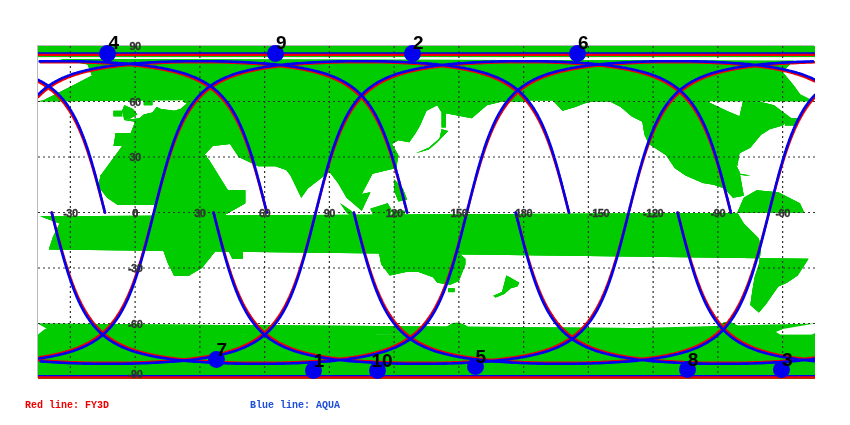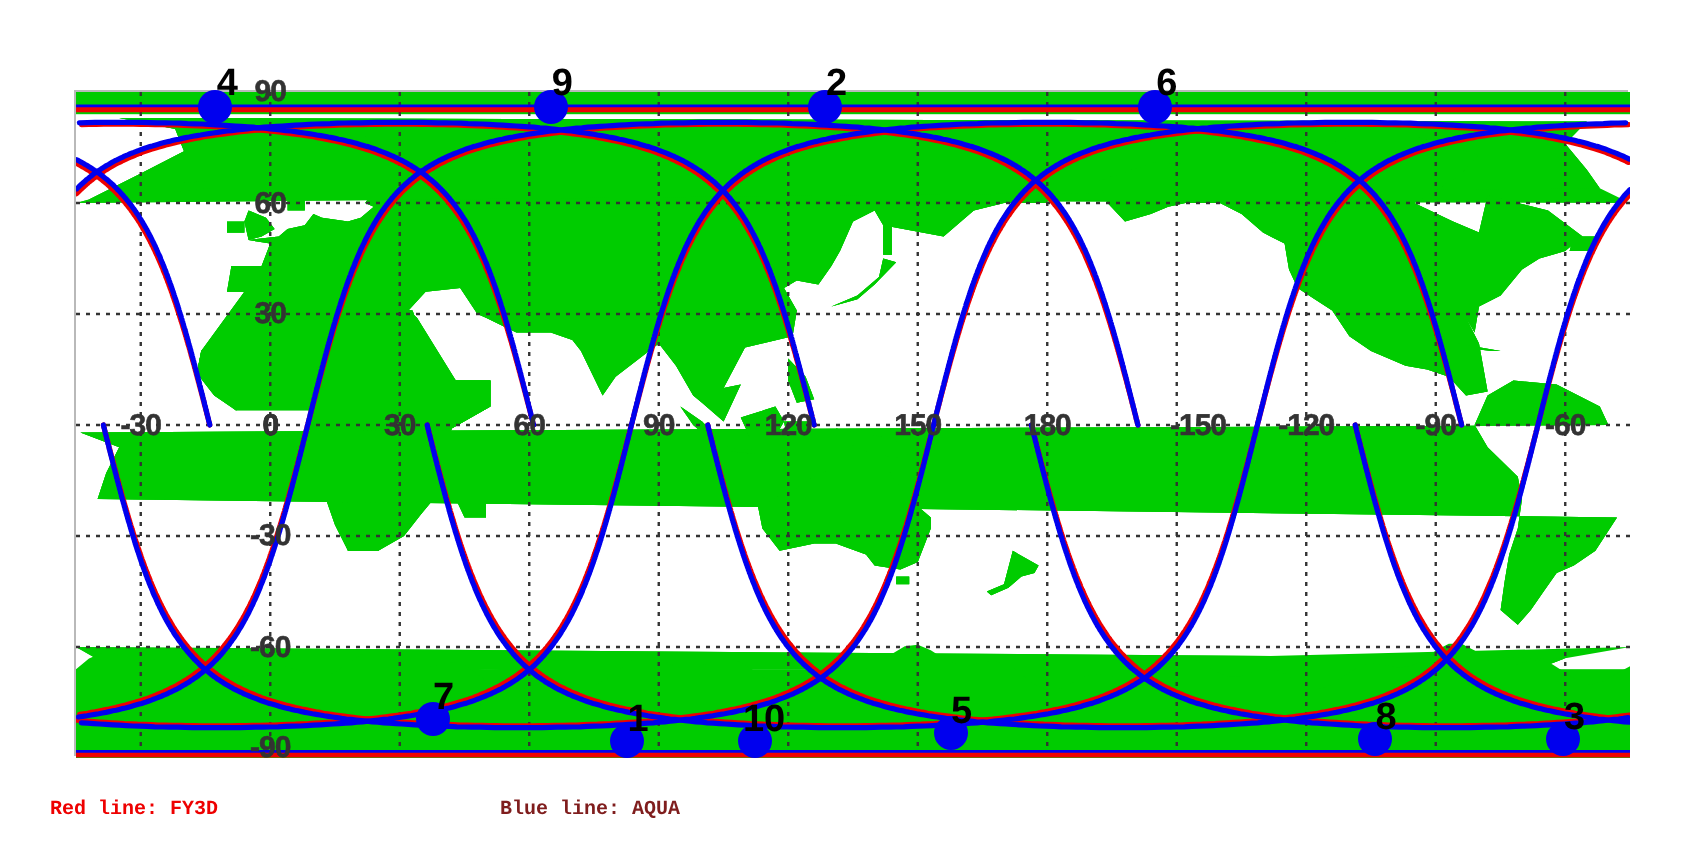--- a/index.html
+++ b/index.html
@@ -9,21 +9,21 @@
   
   #map-frame{
     position:absolute;left:37px;top:45px;width:777px;height:333px;
     background:#ffffff;border:1px solid #b9b9b9;box-sizing:border-box;
   }
   #map-svg{position:absolute;left:0;top:0;width:777px;height:333px;display:block;}
 
   
   .axlabel{
     position:absolute;font-family:"Liberation Sans",sans-serif;
-    font-size:15px;font-weight:bold;color:#333333;
+    font-size:11px;font-weight:bold;color:#333333;
     white-space:nowrap;letter-spacing:-0.5px;
     -webkit-text-stroke:0.3px #333;
   }
   .lat-label{transform:translate(-50%,-50%);}
   .lon-label{transform:translate(-50%,-50%);}
 
   
   .sat-marker{position:absolute;transform:translate(-50%,-50%);}
   .sat-dot{
     width:17px;height:17px;border-radius:50%;background:#0000ee;
@@ -35,21 +35,21 @@
     color:#000;white-space:nowrap;line-height:19px;
   }
 
   
   #legend{position:absolute;left:0;top:396px;width:850px;height:26px;}
   .legend-item{
     position:absolute;font-family:Liberation Mono, monospace;
     font-size:10px;font-weight:bold;white-space:nowrap;line-height:20px;
   }
   #legend-red{left:25px;top:0;color:#ee0000;}
-  #legend-blue{left:250px;top:0;color:#7f1d1d;}
+  #legend-blue{left:250px;top:0;color:#1d4ed8;}
   #legend-epoch{left:432px;top:0;color:#000000;}
 </style>
 </head>
 <body>
 
 <div id="app">
 
   <div id="map-frame">
     <svg id="map-svg" viewBox="0 0 777 333" preserveAspectRatio="none">
       <defs>

